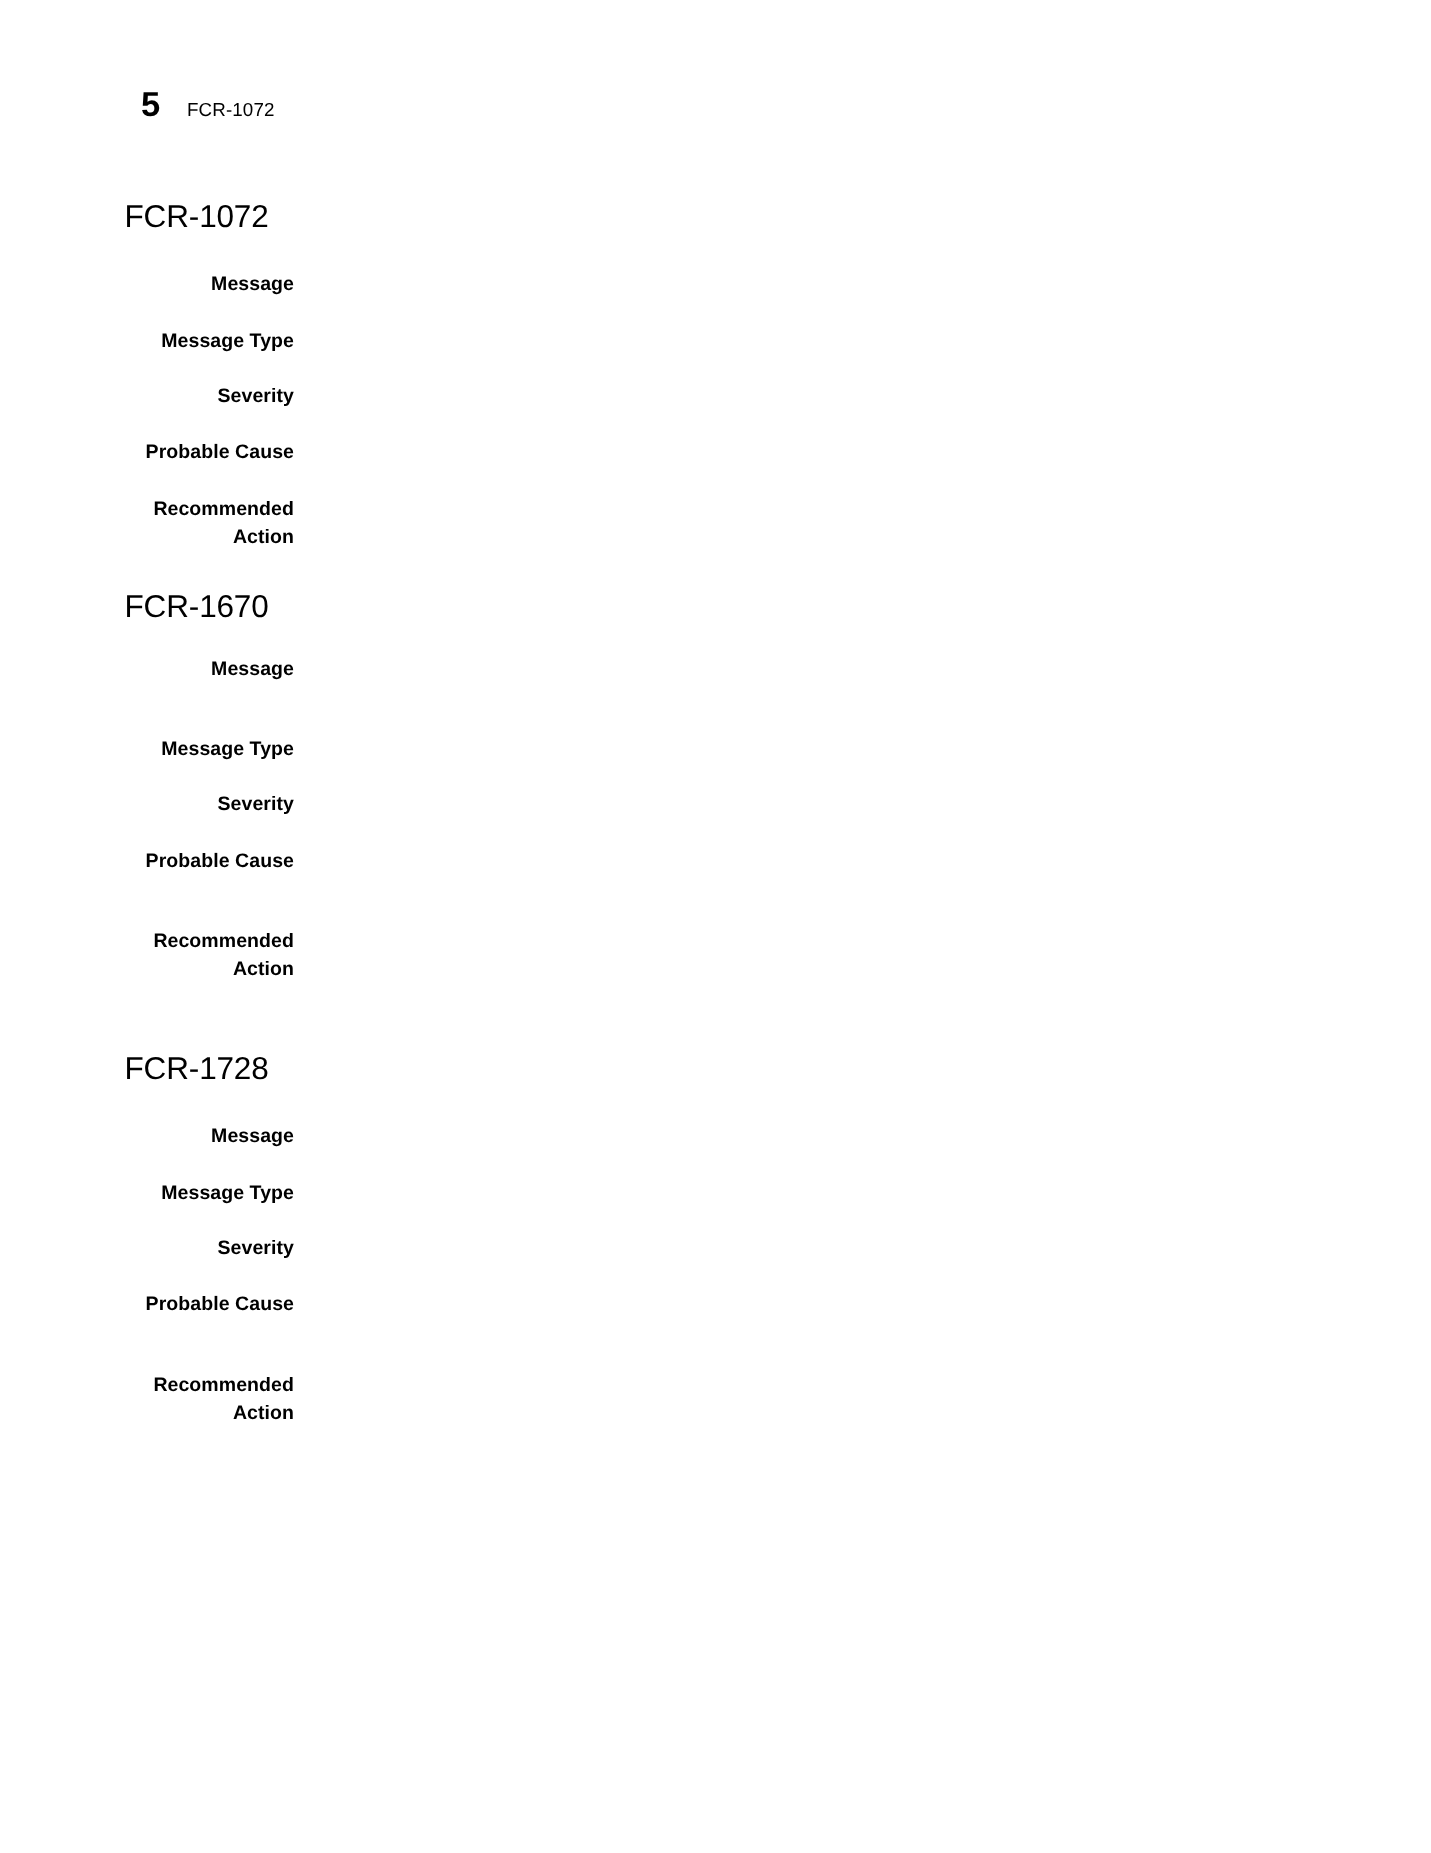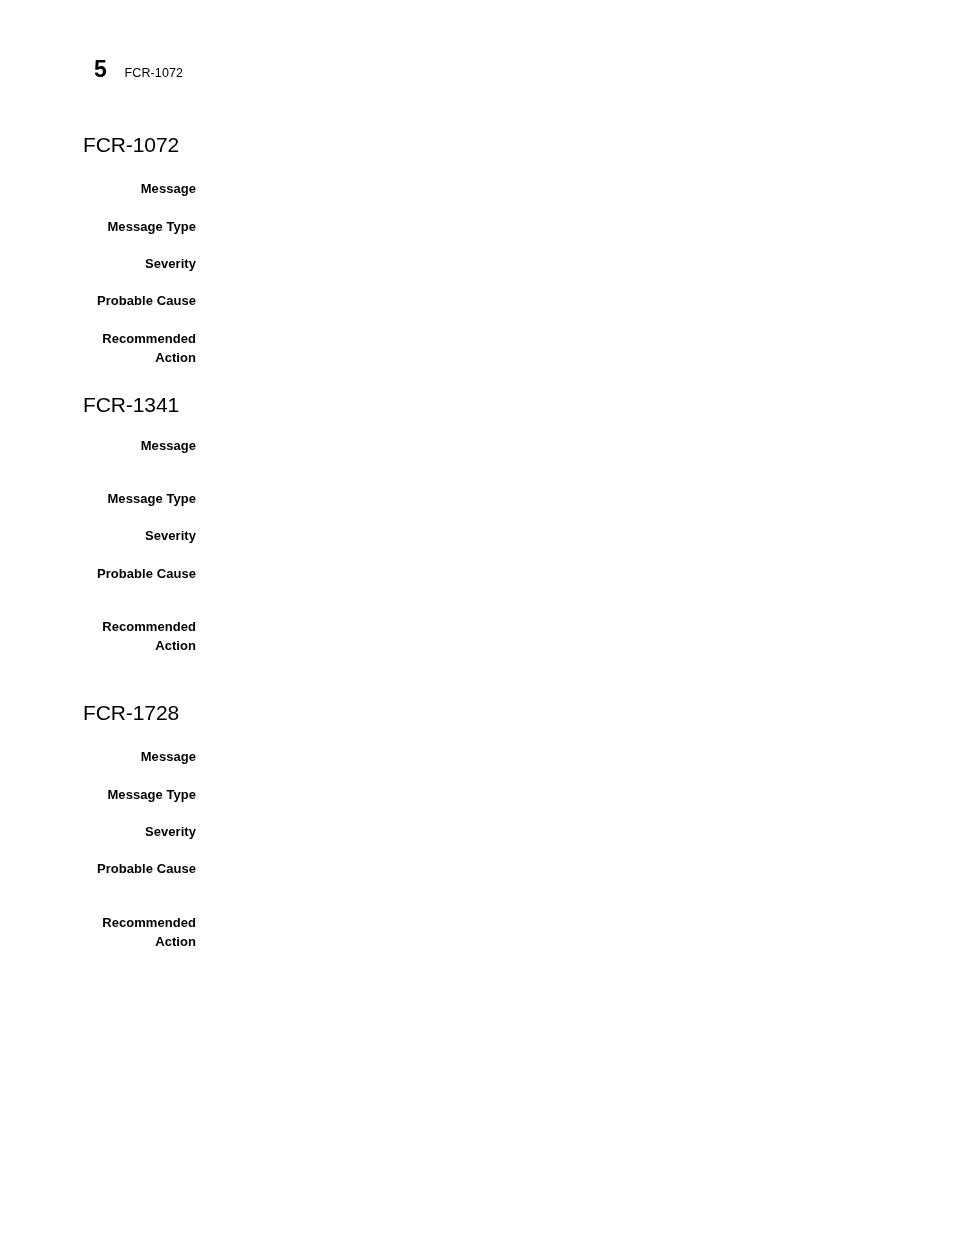--- a/index.html
+++ b/index.html
@@ -127,21 +127,21 @@
           <div class="field-label">Probable Cause</div>
           <div class="field-value"></div>
         </div>
         <div class="field-row" style="top: 197px;">
           <div class="field-label">Recommended
 Action</div>
           <div class="field-value"></div>
         </div>
       </div>
       <div class="section" style="top: 393px;">
-        <div class="section-title">FCR-1341</div>
+        <div class="section-title">FCR-1670</div>
         <div class="field-row" style="top: 44px;">
           <div class="field-label">Message</div>
           <div class="field-value"></div>
         </div>
         <div class="field-row" style="top: 97px;">
           <div class="field-label">Message Type</div>
           <div class="field-value"></div>
         </div>
         <div class="field-row" style="top: 134px;">
           <div class="field-label">Severity</div>

